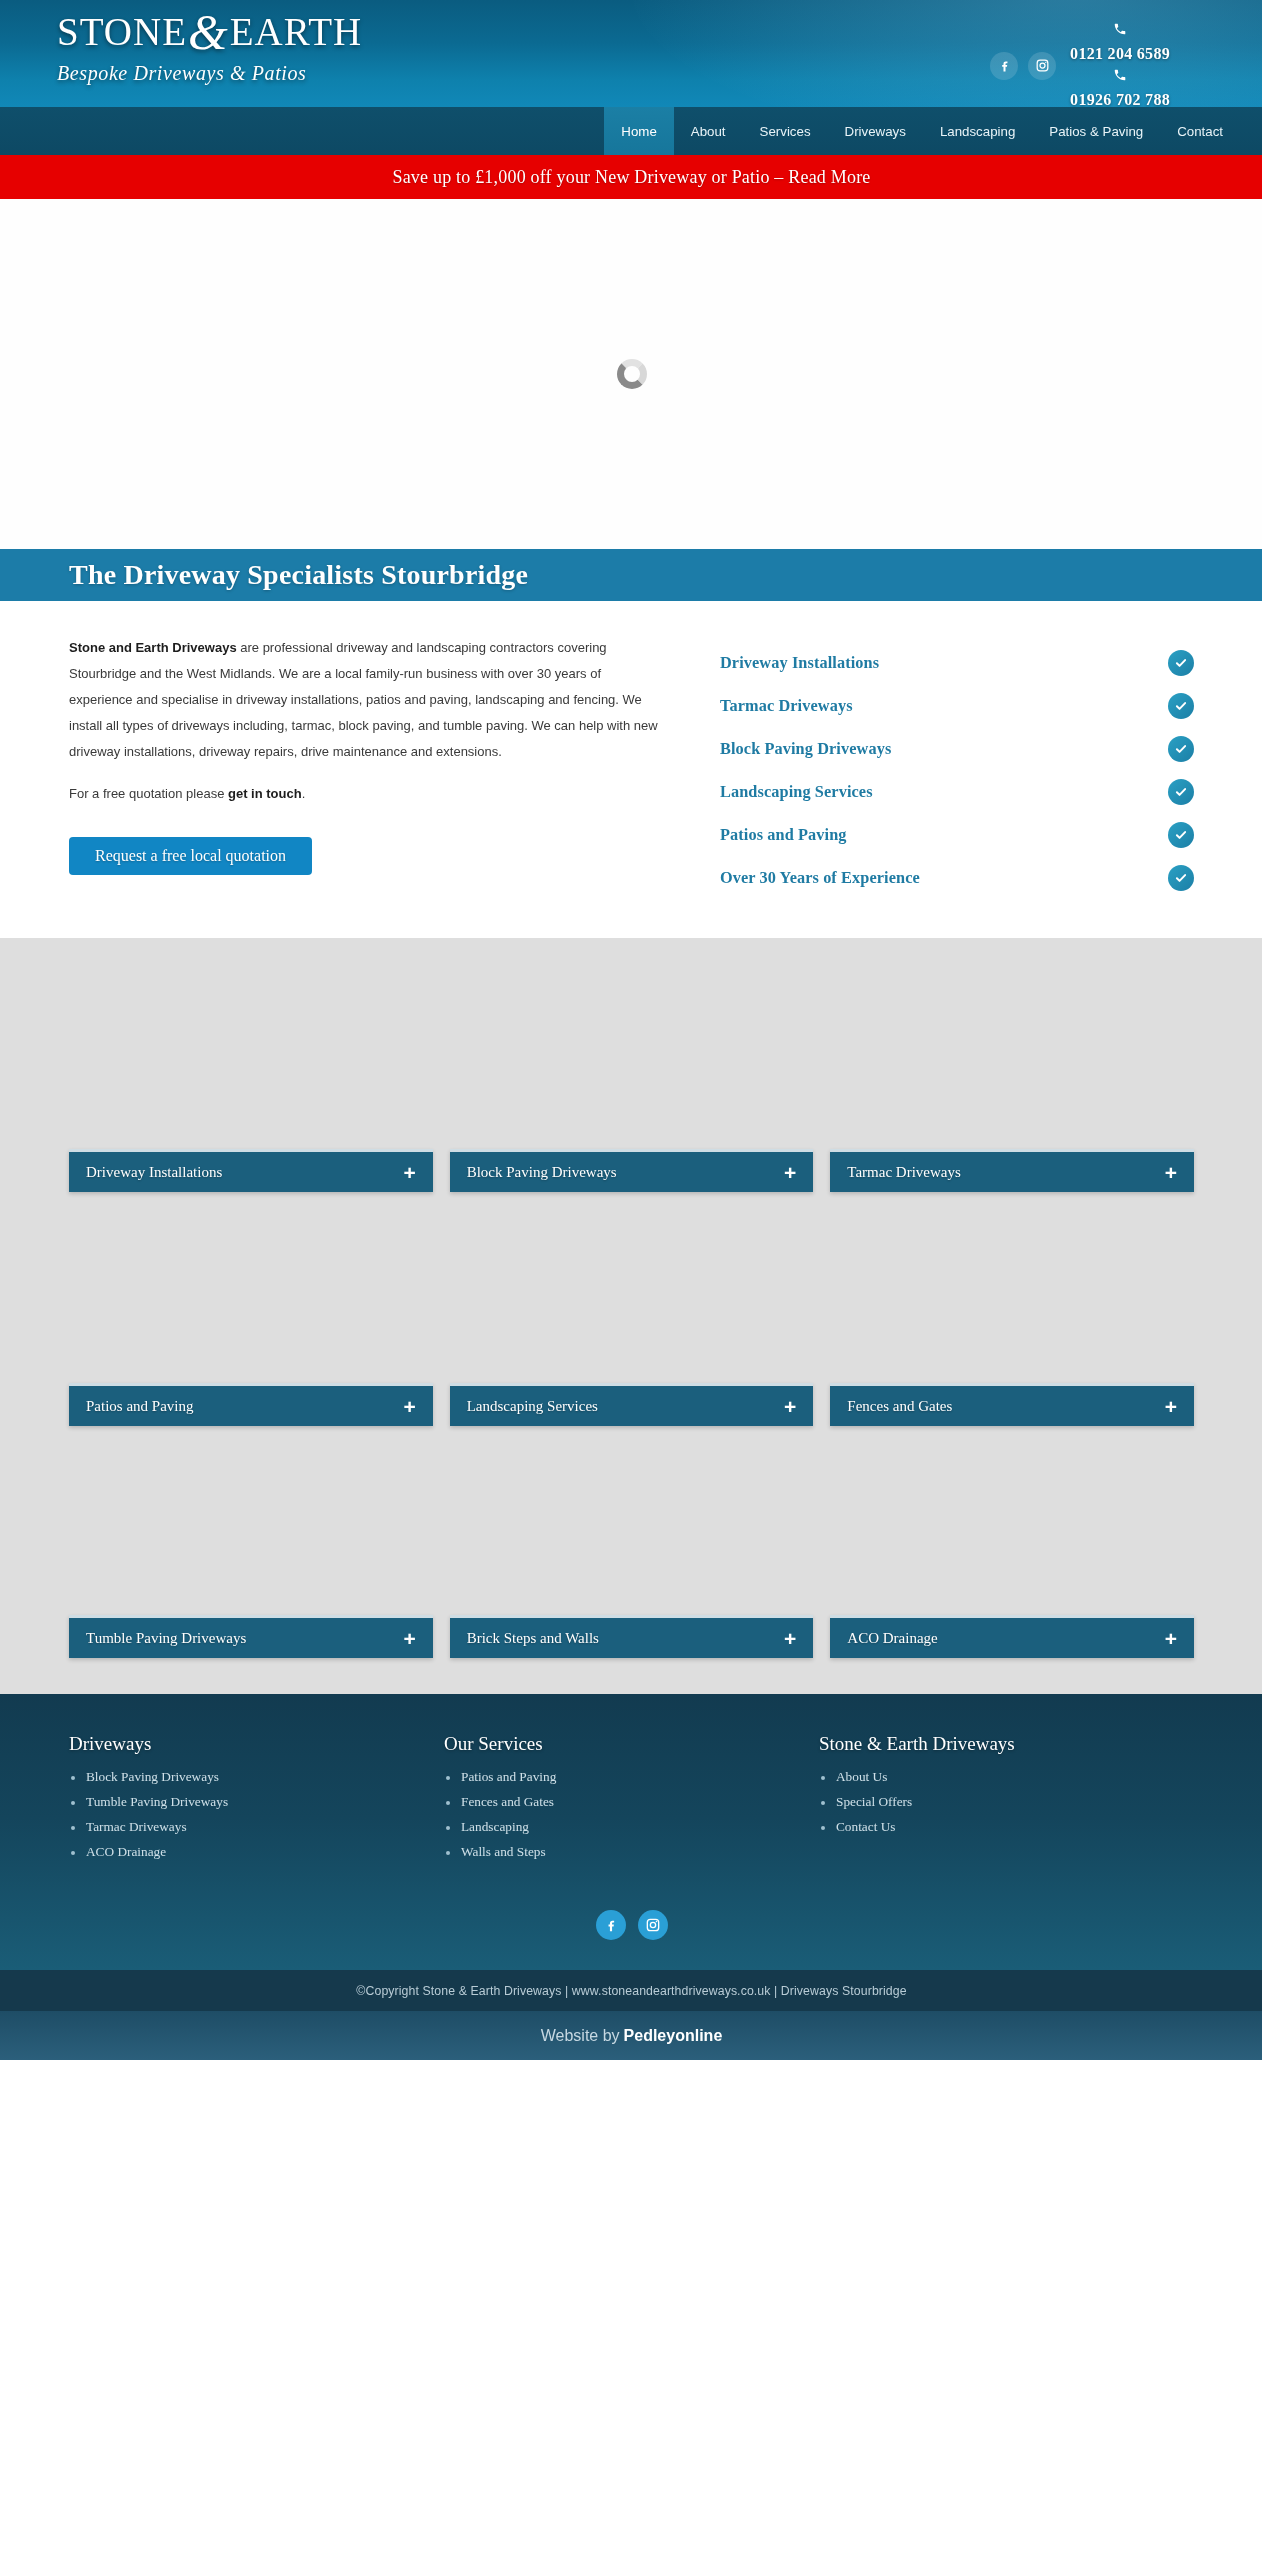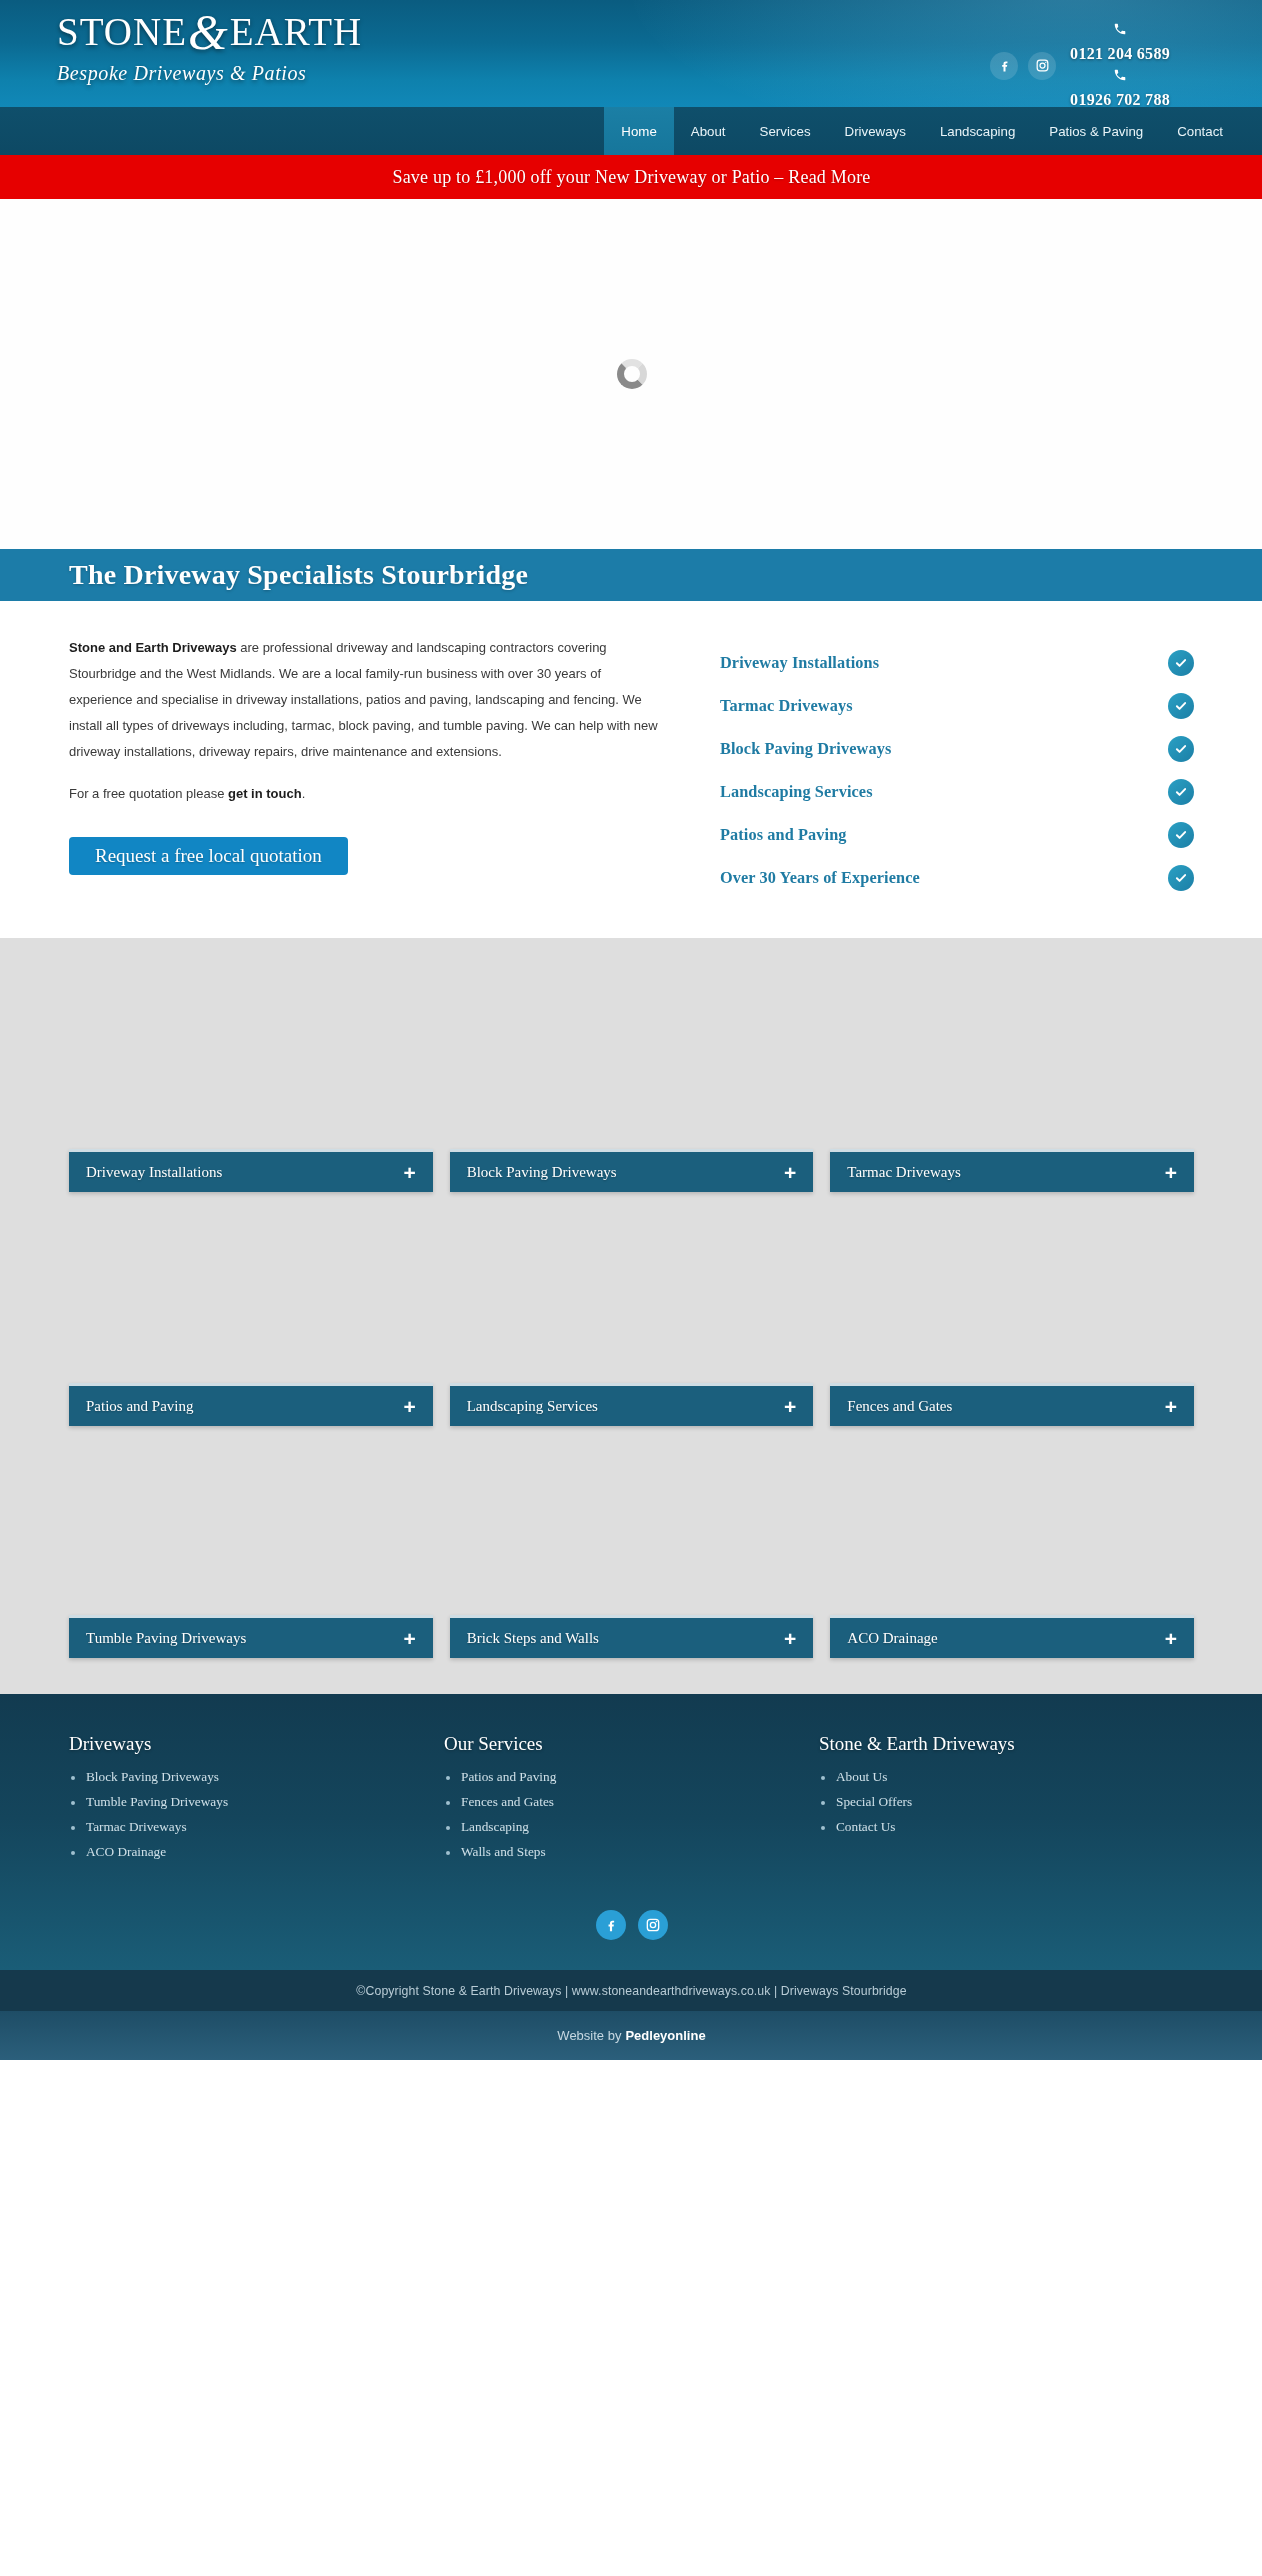--- a/index.html
+++ b/index.html
@@ -179,21 +179,21 @@
   .cta-btn {
     display: inline-flex;
     align-items: center; justify-content: center;
     margin-top: 14px;
     height: 38px;
     padding: 0 26px;
     background: #1186c4;
     color: #fff;
     border-radius: 4px;
     font-family: "Liberation Serif", serif;
-    font-size: 19px;
+    font-size: 16px;
     cursor: pointer;
     text-shadow: 0 1px 2px rgba(0,0,0,.25);
   }
 
   .intro-right { flex: 1; padding-top: 6px; }
   .check-row {
     display: flex;
     align-items: center;
     justify-content: space-between;
     height: 43px;
@@ -311,21 +311,21 @@
     color: #b9ccd6;
     font-size: 12.3px;
     letter-spacing: 0.1px;
   }
   .copyright .lnk { cursor: pointer; }
   .credit {
     background: linear-gradient(180deg, #1e4d66 0%, #2b5f7b 100%);
     height: 49px;
     display: flex; align-items: center; justify-content: center;
     color: #c6d8e2;
-    font-size: 13px;
+    font-size: 16px;
     cursor: pointer;
   }
   .credit b { color: #ffffff; margin-left: 4px; }
 </style>
 </head>
 <body>
 
 <div class="header">
   <div class="header-sheen"></div>
 

